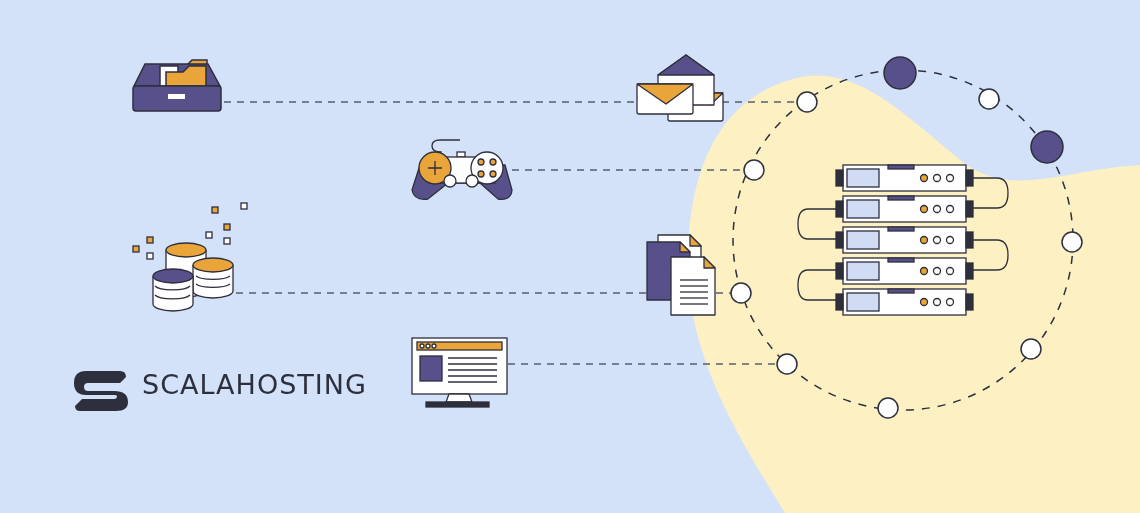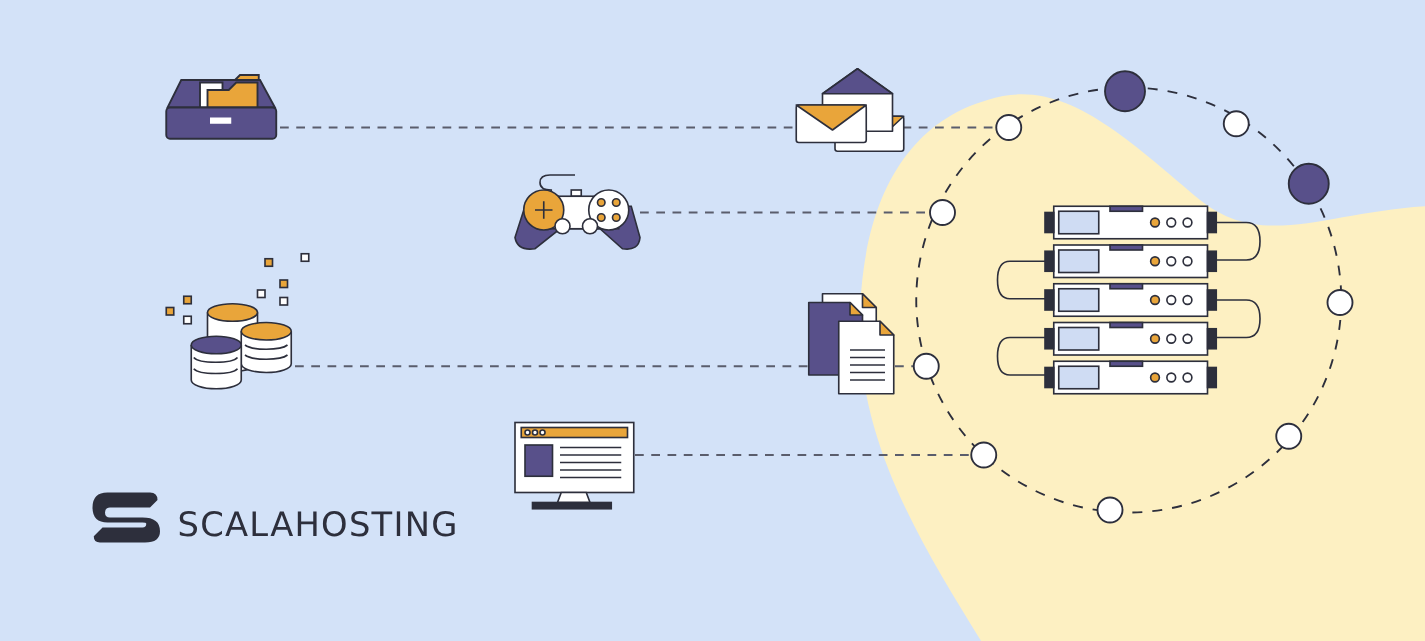--- a/index.html
+++ b/index.html
@@ -1,18 +1,18 @@
 <!DOCTYPE html>
 <html><head>
 <meta charset="utf-8">
 <style>
   html, body { margin: 0; padding: 0; }
   body { width: 1140px; height: 513px; overflow: hidden; background: #d3e2f8; position: relative; font-family: "DejaVu Sans", sans-serif; }
   .scene { position: absolute; left: 0; top: 0; width: 1140px; height: 513px; }
-  .brand { position: absolute; left: 72px; top: 392px; height: 44px; display: flex; align-items: flex-end; }
+  .brand { position: absolute; left: 72px; top: 369px; height: 44px; display: flex; align-items: flex-start; }
   .brand-logo { width: 58px; height: 44px; }
   .brand-name { margin-left: 12px; font-family: "DejaVu Sans", sans-serif; font-size: 27px; letter-spacing: 1px; color: #2d2f3c; font-weight: normal; }
 </style>
 </head>
 <body>
 
 <svg class="scene" viewBox="0 0 1140 513" xmlns="http://www.w3.org/2000/svg">
 
   <path d="M790,80 C850,60 900,110 960,160 C1010,200 1060,170 1140,165 L1140,513 L785,513 C740,440 690,360 688,270 C686,170 720,100 790,80 Z" fill="#fdf0c2"></path>
 

